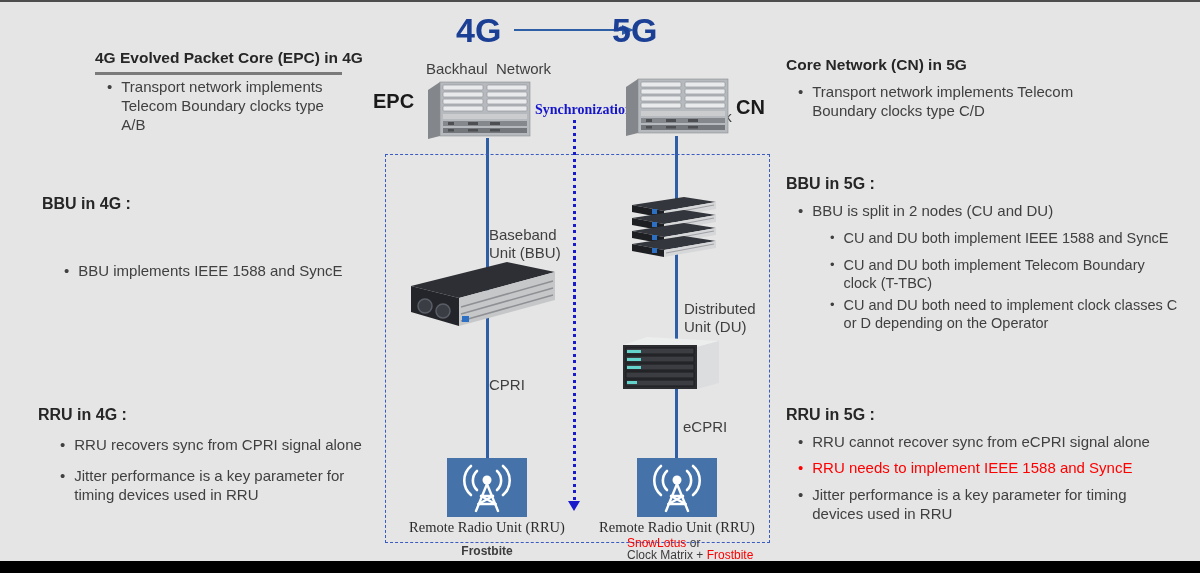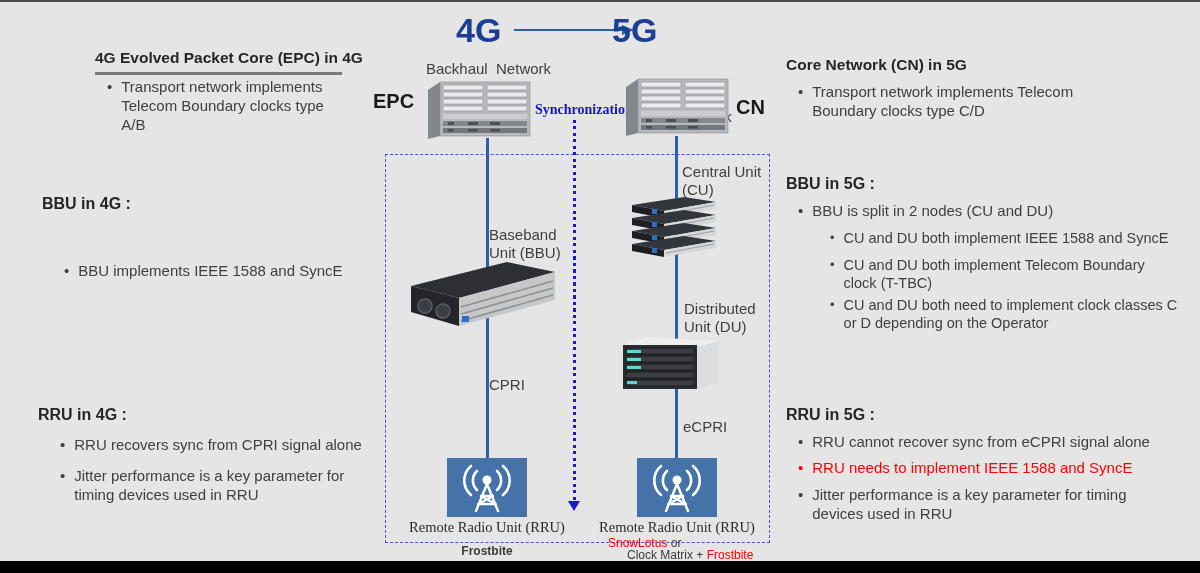--- a/index.html
+++ b/index.html
@@ -177,21 +177,20 @@
     <circle cx="36" cy="51" r="7" fill="#3a3d43" stroke="#5a5e66" stroke-width="1.5"></circle>
     <polygon points="52,38 148,12 148,40 52,66" fill="#c6c7c9"></polygon>
     <g stroke="#8e9094" stroke-width="1.6">
       <line x1="54" y1="47" x2="146" y2="21"></line>
       <line x1="54" y1="54" x2="146" y2="28"></line>
       <line x1="54" y1="61" x2="146" y2="35"></line>
     </g>
     <rect x="55" y="56" width="7" height="6" fill="#2d6fc2"></rect>
   </svg>
 
-  <div class="abs devlab" style="left:682px;top:163px;width:100px;">Central Unit (CU)</div>
   <svg class="abs" style="left:622px;top:196px;" width="100" height="68" viewBox="0 0 100 68">
     <g>
       <g transform="translate(0,0)">
         <polygon points="10,9 62,1 94,6 42,15" fill="#33363c"></polygon>
         <polygon points="10,9 42,15 42,22 10,16" fill="#1e1f23"></polygon>
         <polygon points="42,15 94,6 94,13 42,22" fill="#d6d7d9"></polygon>
         <line x1="44" y1="18" x2="92" y2="9" stroke="#9fa1a5" stroke-width="1.2"></line>
         <rect x="30" y="13" width="5" height="5" fill="#2d6fc2"></rect>
       </g>
       <g transform="translate(0,13)">
@@ -275,16 +274,16 @@
         <path d="M31.5,46 L48.5,46"></path>
         <path d="M34,38 L48.5,46 M46,38 L31.5,46"></path>
       </g>
     </svg>
   </div>
 
   <div class="abs rru-cap" style="left:402px;top:519px;width:170px;">Remote Radio Unit (RRU)</div>
   <div class="abs rru-cap" style="left:592px;top:519px;width:170px;">Remote Radio Unit (RRU)</div>
 
   <div class="abs chip red" style="left:432px;top:545px;width:110px;text-align:center;font-weight:bold;">Frostbite</div>
-  <div class="abs chip" style="left:608px;top:537px;"><span class="red">SnowLotus</span><span> or</span></div>
+  <div class="abs chip" style="left:627px;top:537px;"><span class="red">SnowLotus</span><span> or</span></div>
   <div class="abs chip" style="left:627px;top:549px;"><span>Clock Matrix + </span><span class="red">Frostbite</span></div>
 
 </div>
 
 </body></html>

